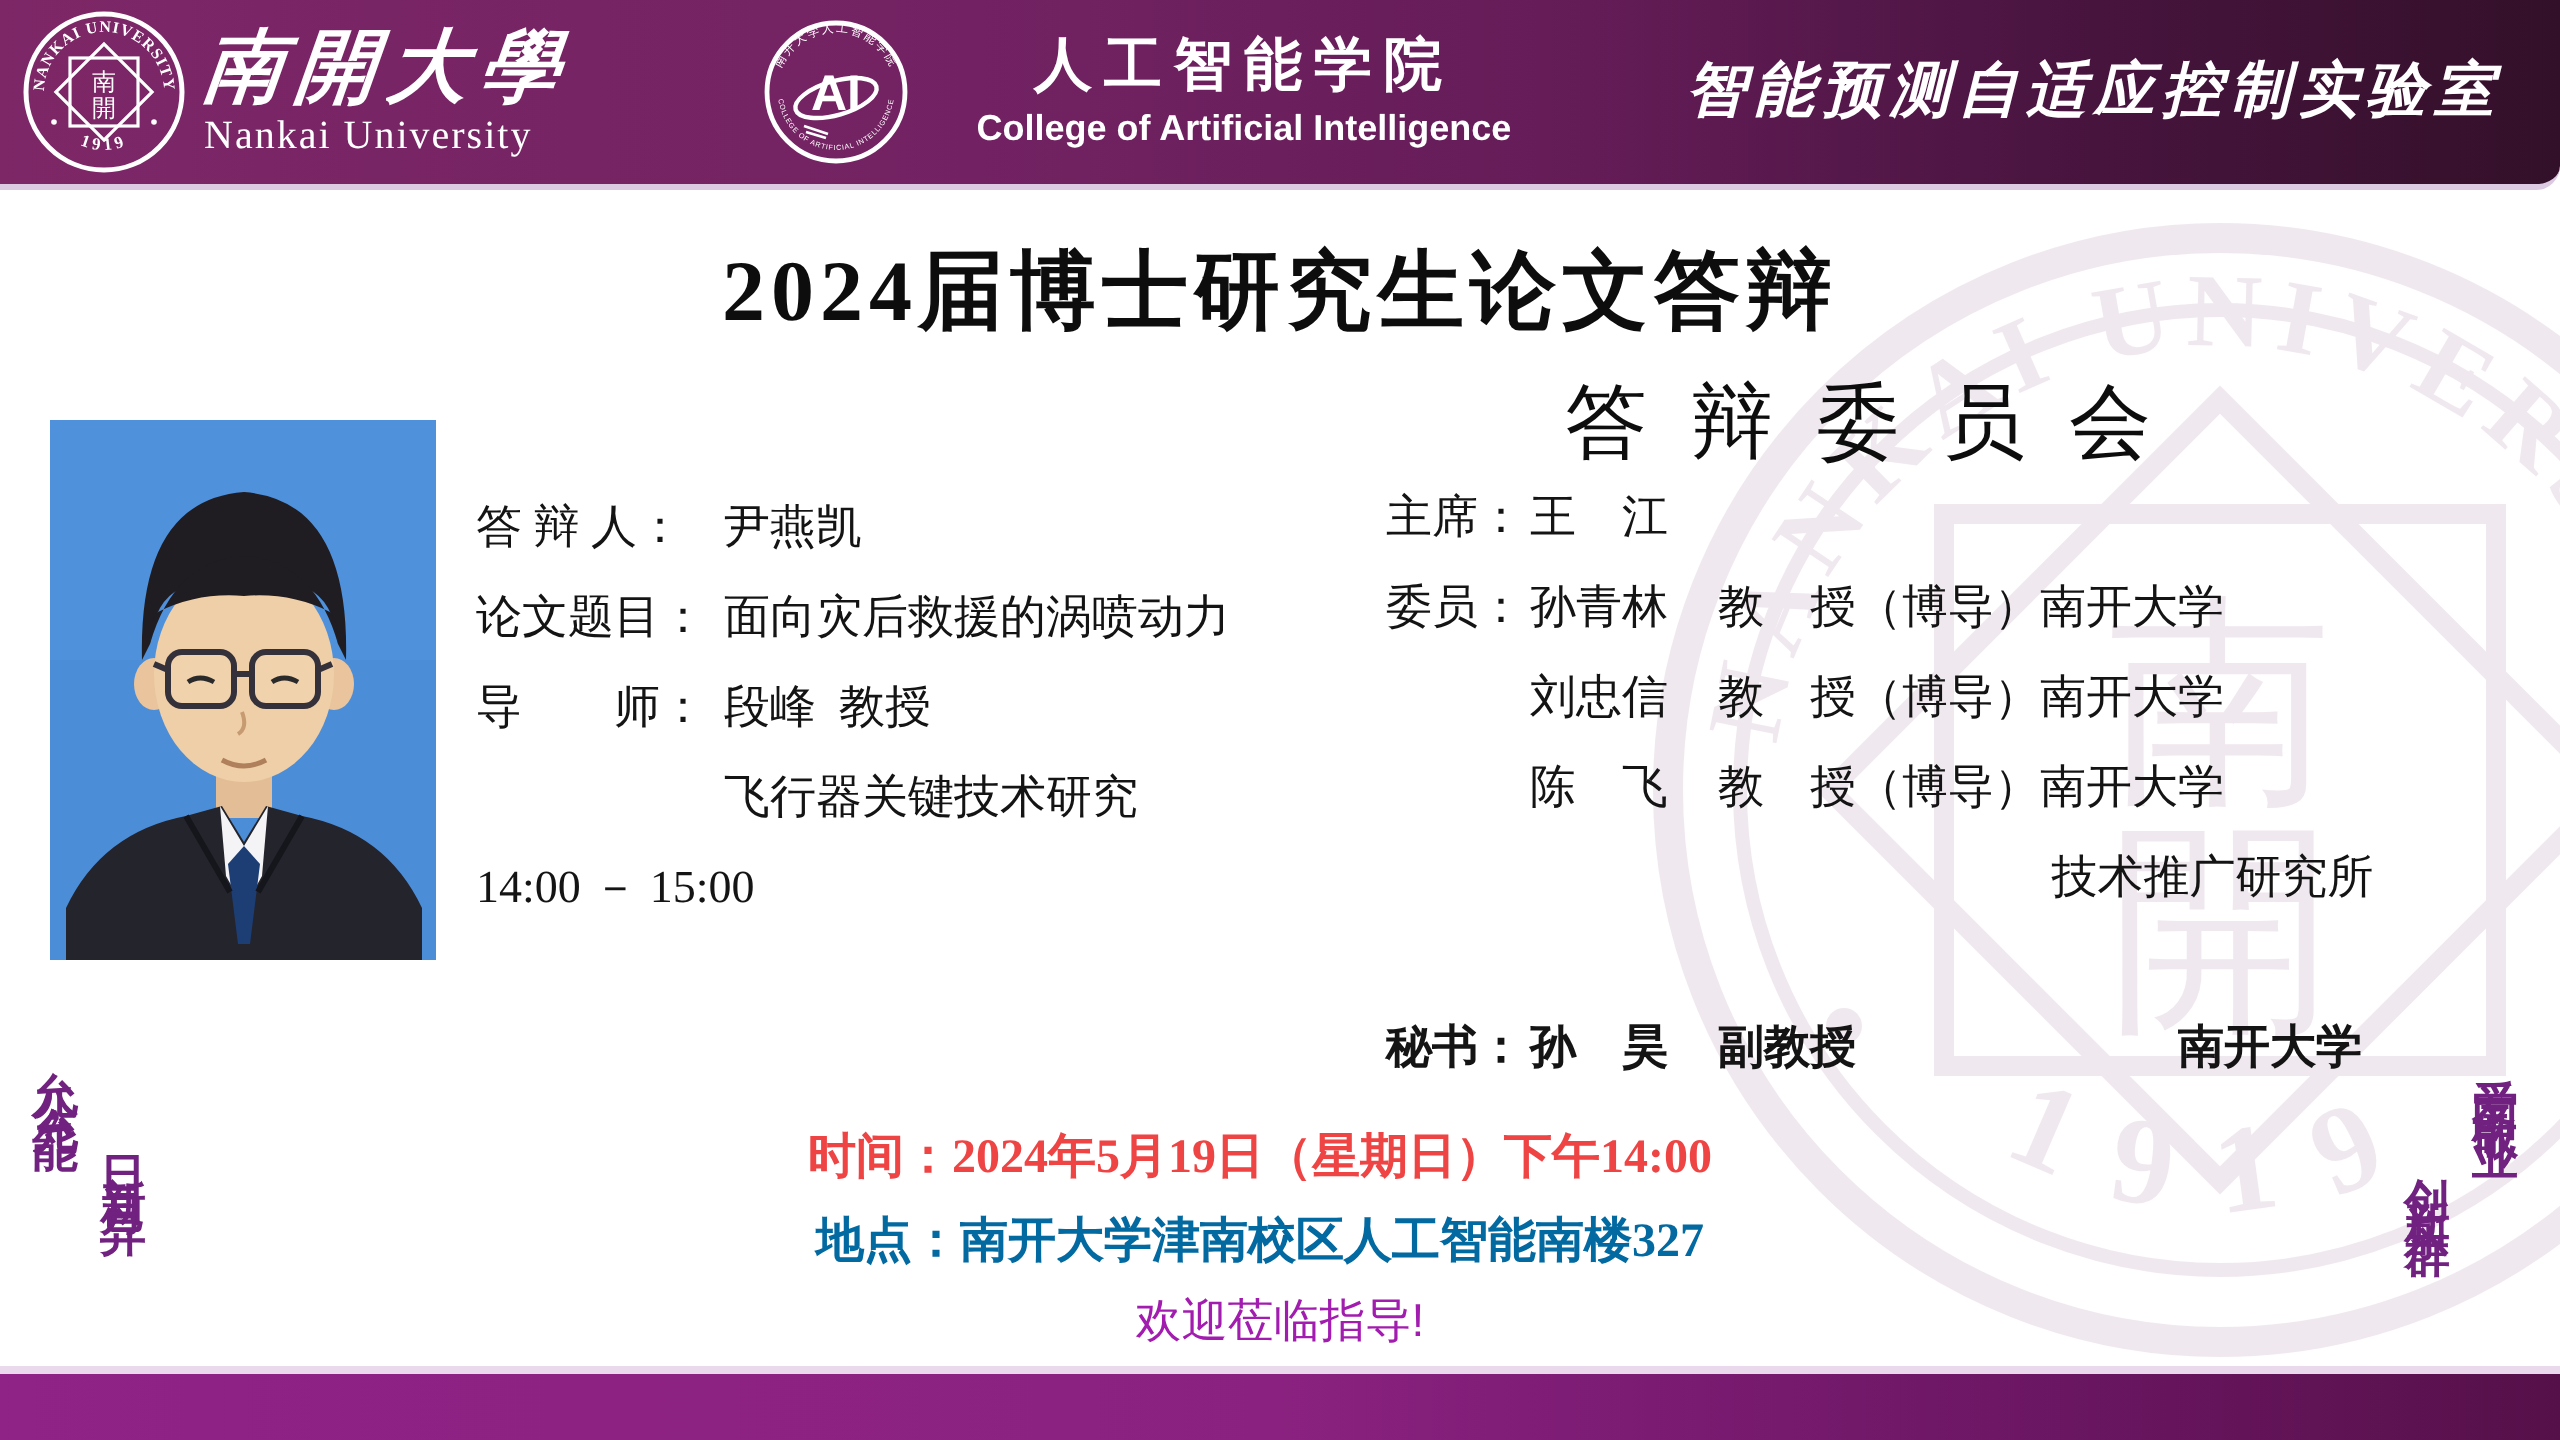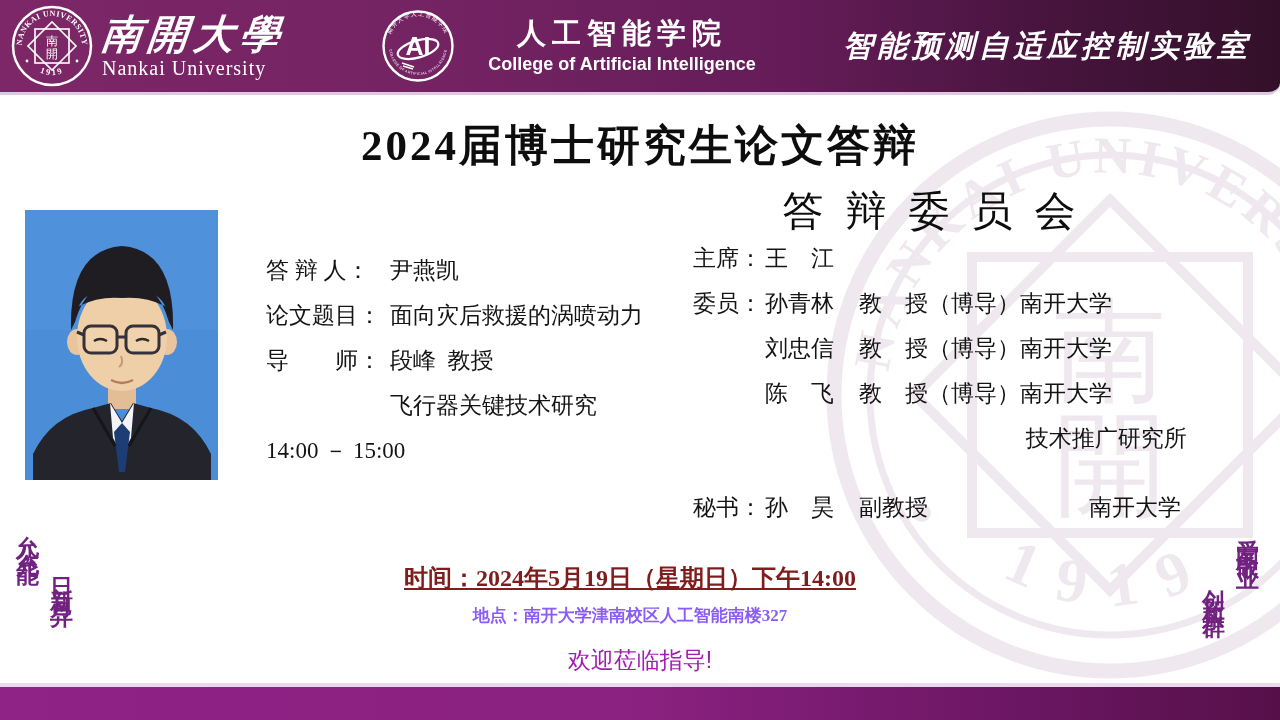--- a/index.html
+++ b/index.html
@@ -27,36 +27,36 @@
   .watermark{position:absolute;left:800px;top:85px;opacity:0.14;pointer-events:none;}
   .wm-stroke{fill:none;stroke:#96628f;}
   .wm-fill{fill:#96628f;}
   
   .main-title{position:absolute;left:0;top:101px;width:1280px;text-align:center;
     font-size:43px;font-weight:bold;letter-spacing:3px;color:#0d0d0d;margin-top:16px;}
   
   .photo{position:absolute;left:25px;top:210px;width:193px;height:270px;background:#4c8dd8;}
   
   .cand{position:absolute;left:238px;top:241px;width:430px;font-size:23px;}
-  .info-row{height:45px;display:flex;align-items:flex-end;margin-left:28px;}
+  .info-row{height:45px;display:flex;align-items:center;}
   .ilabel{display:inline-block;width:124px;white-space:pre;}
   .ivalue{white-space:pre;}
   
   .committee-title{position:absolute;left:700px;top:184px;width:480px;text-align:center;
     font-size:41px;letter-spacing:22px;color:#0d0d0d;}
   .committee{position:absolute;left:693px;top:243px;width:560px;font-size:23px;}
   .crow{display:grid;grid-template-columns:72px 94px auto;height:45px;align-items:start;}
   .crow.tight{height:35px;}
   .crow .pre{white-space:pre;}
-  .secretary{margin-top:24px;}
+  .secretary{margin-top:40px;font-weight:bold;}
   
   .event-time{position:absolute;left:0;top:562px;width:1260px;text-align:center;
-    font-size:24px;font-weight:bold;color:#7f1d1d;text-decoration:underline;}
+    font-size:24px;font-weight:bold;color:#ef4444;}
   .event-place{position:absolute;left:0;top:604px;width:1260px;text-align:center;
-    font-size:17px;font-weight:bold;color:#8b5cf6;}
+    font-size:24px;font-weight:bold;color:#0369a1;}
   .welcome{position:absolute;left:0;top:645px;width:1280px;text-align:center;
     font-family:"Liberation Sans","DejaVu Sans",sans-serif;font-size:23px;font-weight:500;color:#a21caf;}
   
   .motto{position:absolute;writing-mode:vertical-rl;text-orientation:upright;
     font-weight:bold;font-size:23px;letter-spacing:9px;color:#71217f;}
   .motto-la{left:12px;top:517px;}
   .motto-lb{left:46px;top:560px;}
   .motto-ra{left:1232px;top:521px;}
   .motto-rb{left:1198px;top:570px;}
   

